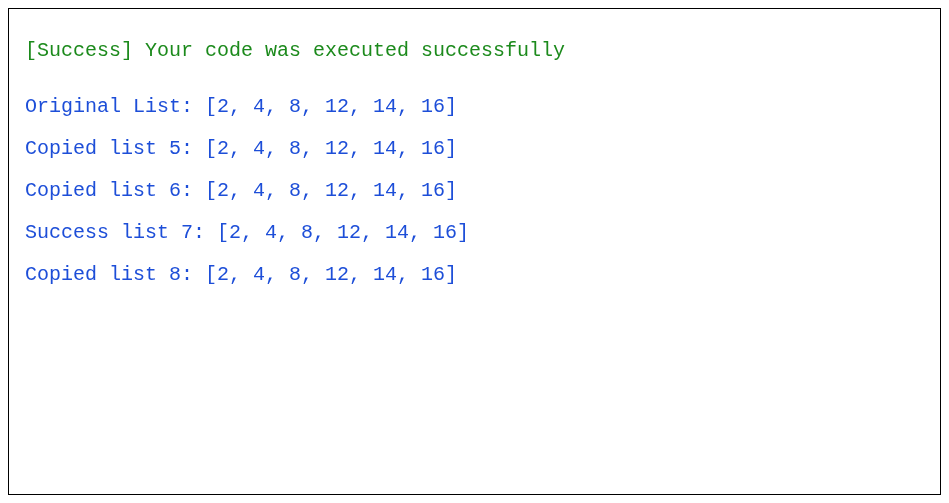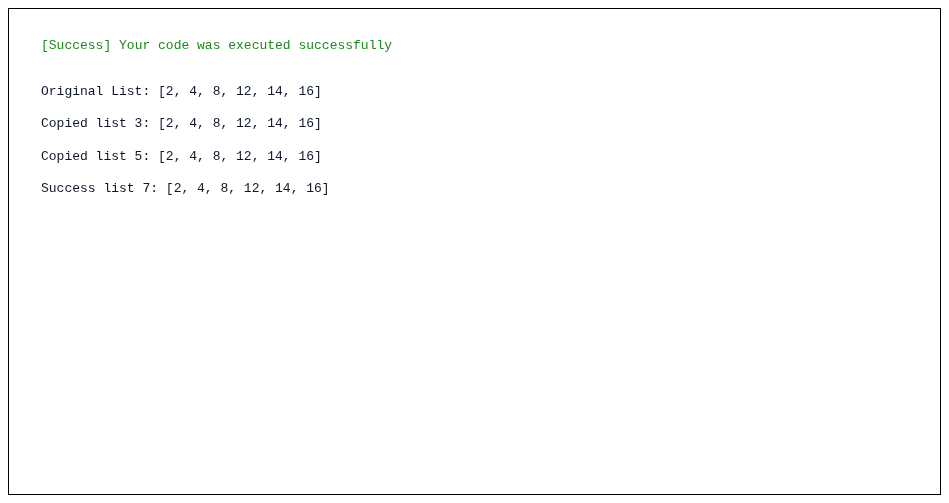--- a/index.html
+++ b/index.html
@@ -11,52 +11,56 @@
       width: 949px;
       height: 503px;
       background: #ffffff;
       padding: 8px;
     }
     .output-panel {
       width: 100%;
       height: 100%;
       border: 1px solid #000000;
       background: #ffffff;
-      padding: 28px 32px;
+      padding: 28px 16px;
       font-family: Consolas, "Courier New", monospace;
-      font-size: 13px;
+      font-size: 20px;
       line-height: 1.4;
       color: #6a6a6a;
     }
     .success-line {
       color: #1c8a1c;
       margin-bottom: 28px;
     }
     .output-line {
-      color: #0f172a;
+      color: #1d4ed8;
       margin-bottom: 14px;
     }
   </style>
 </head>
 <body>
 
 <div class="output-panel">
   <div class="success-line">
     <span>[Success]</span>
     <span>Your code was executed successfully</span>
   </div>
   <div class="output-line">
     <span>Original List:</span>
     <span>[2, 4, 8, 12, 14, 16]</span>
   </div>
   <div class="output-line">
-    <span>Copied list 3:</span>
+    <span>Copied list 5:</span>
     <span>[2, 4, 8, 12, 14, 16]</span>
   </div>
   <div class="output-line">
-    <span>Copied list 5:</span>
+    <span>Copied list 6:</span>
     <span>[2, 4, 8, 12, 14, 16]</span>
   </div>
   <div class="output-line">
     <span>Success list 7:</span>
     <span>[2, 4, 8, 12, 14, 16]</span>
   </div>
+  <div class="output-line">
+    <span>Copied list 8:</span>
+    <span>[2, 4, 8, 12, 14, 16]</span>
+  </div>
 </div>
 
 </body></html>

